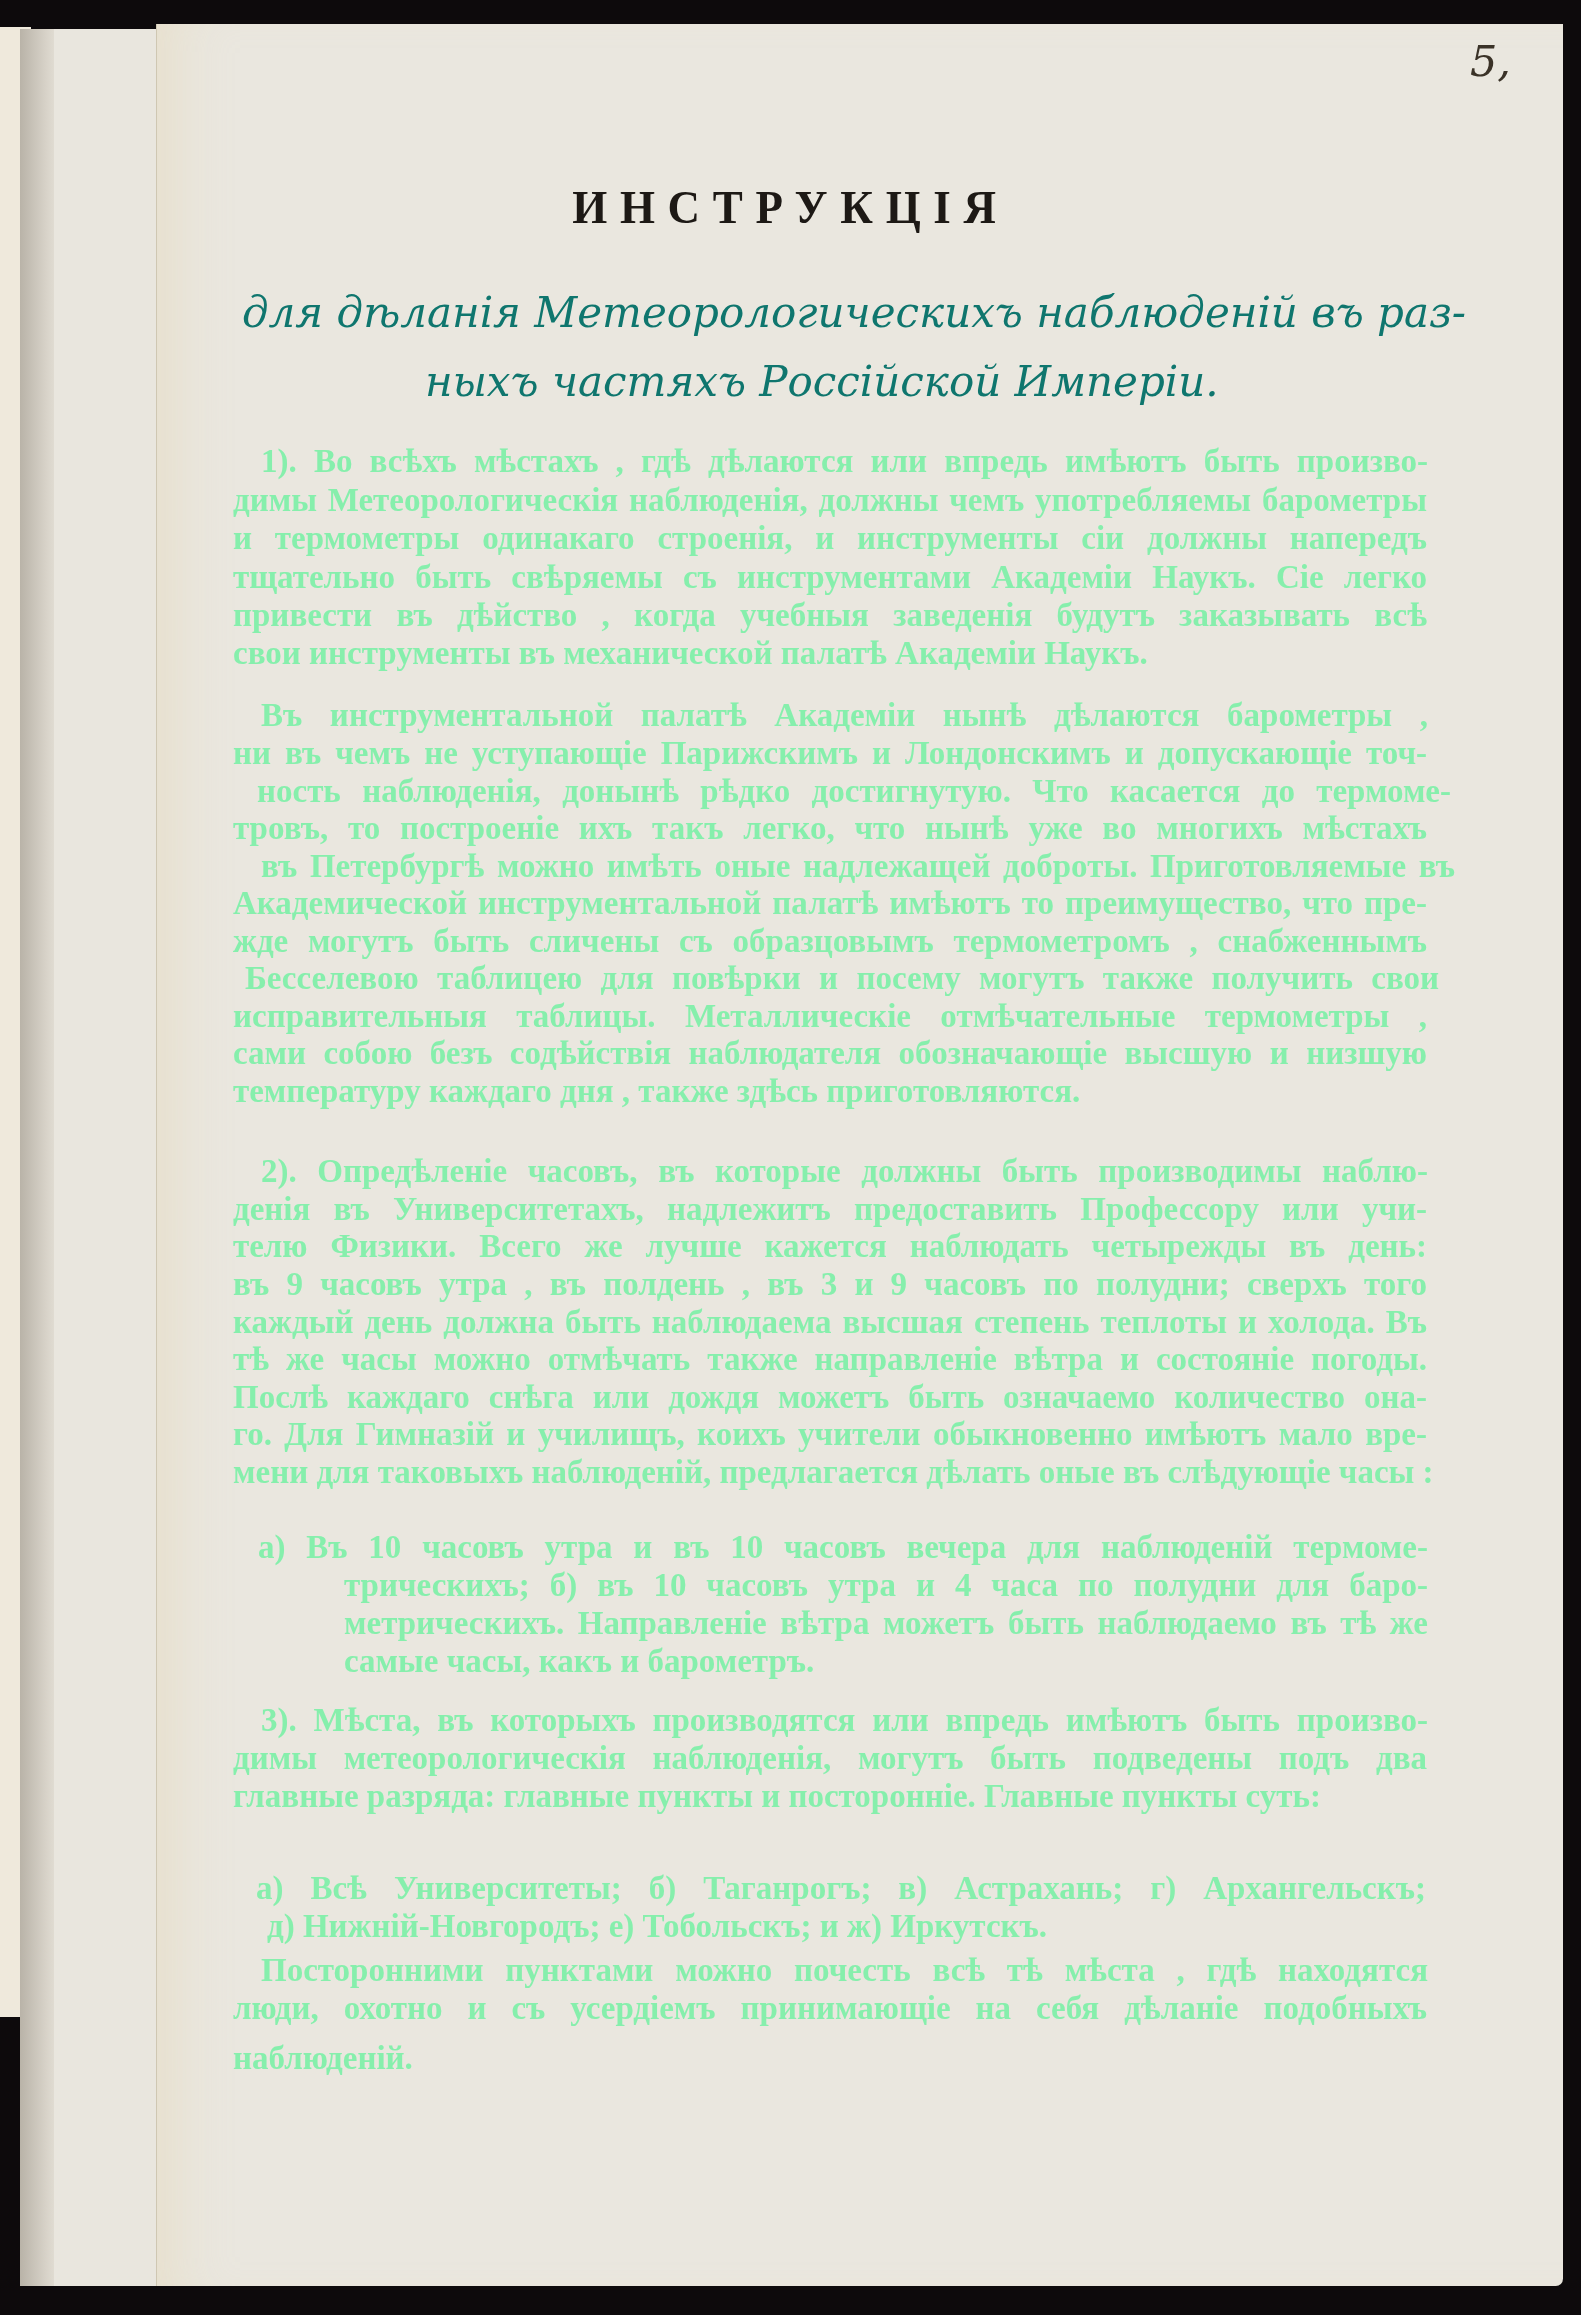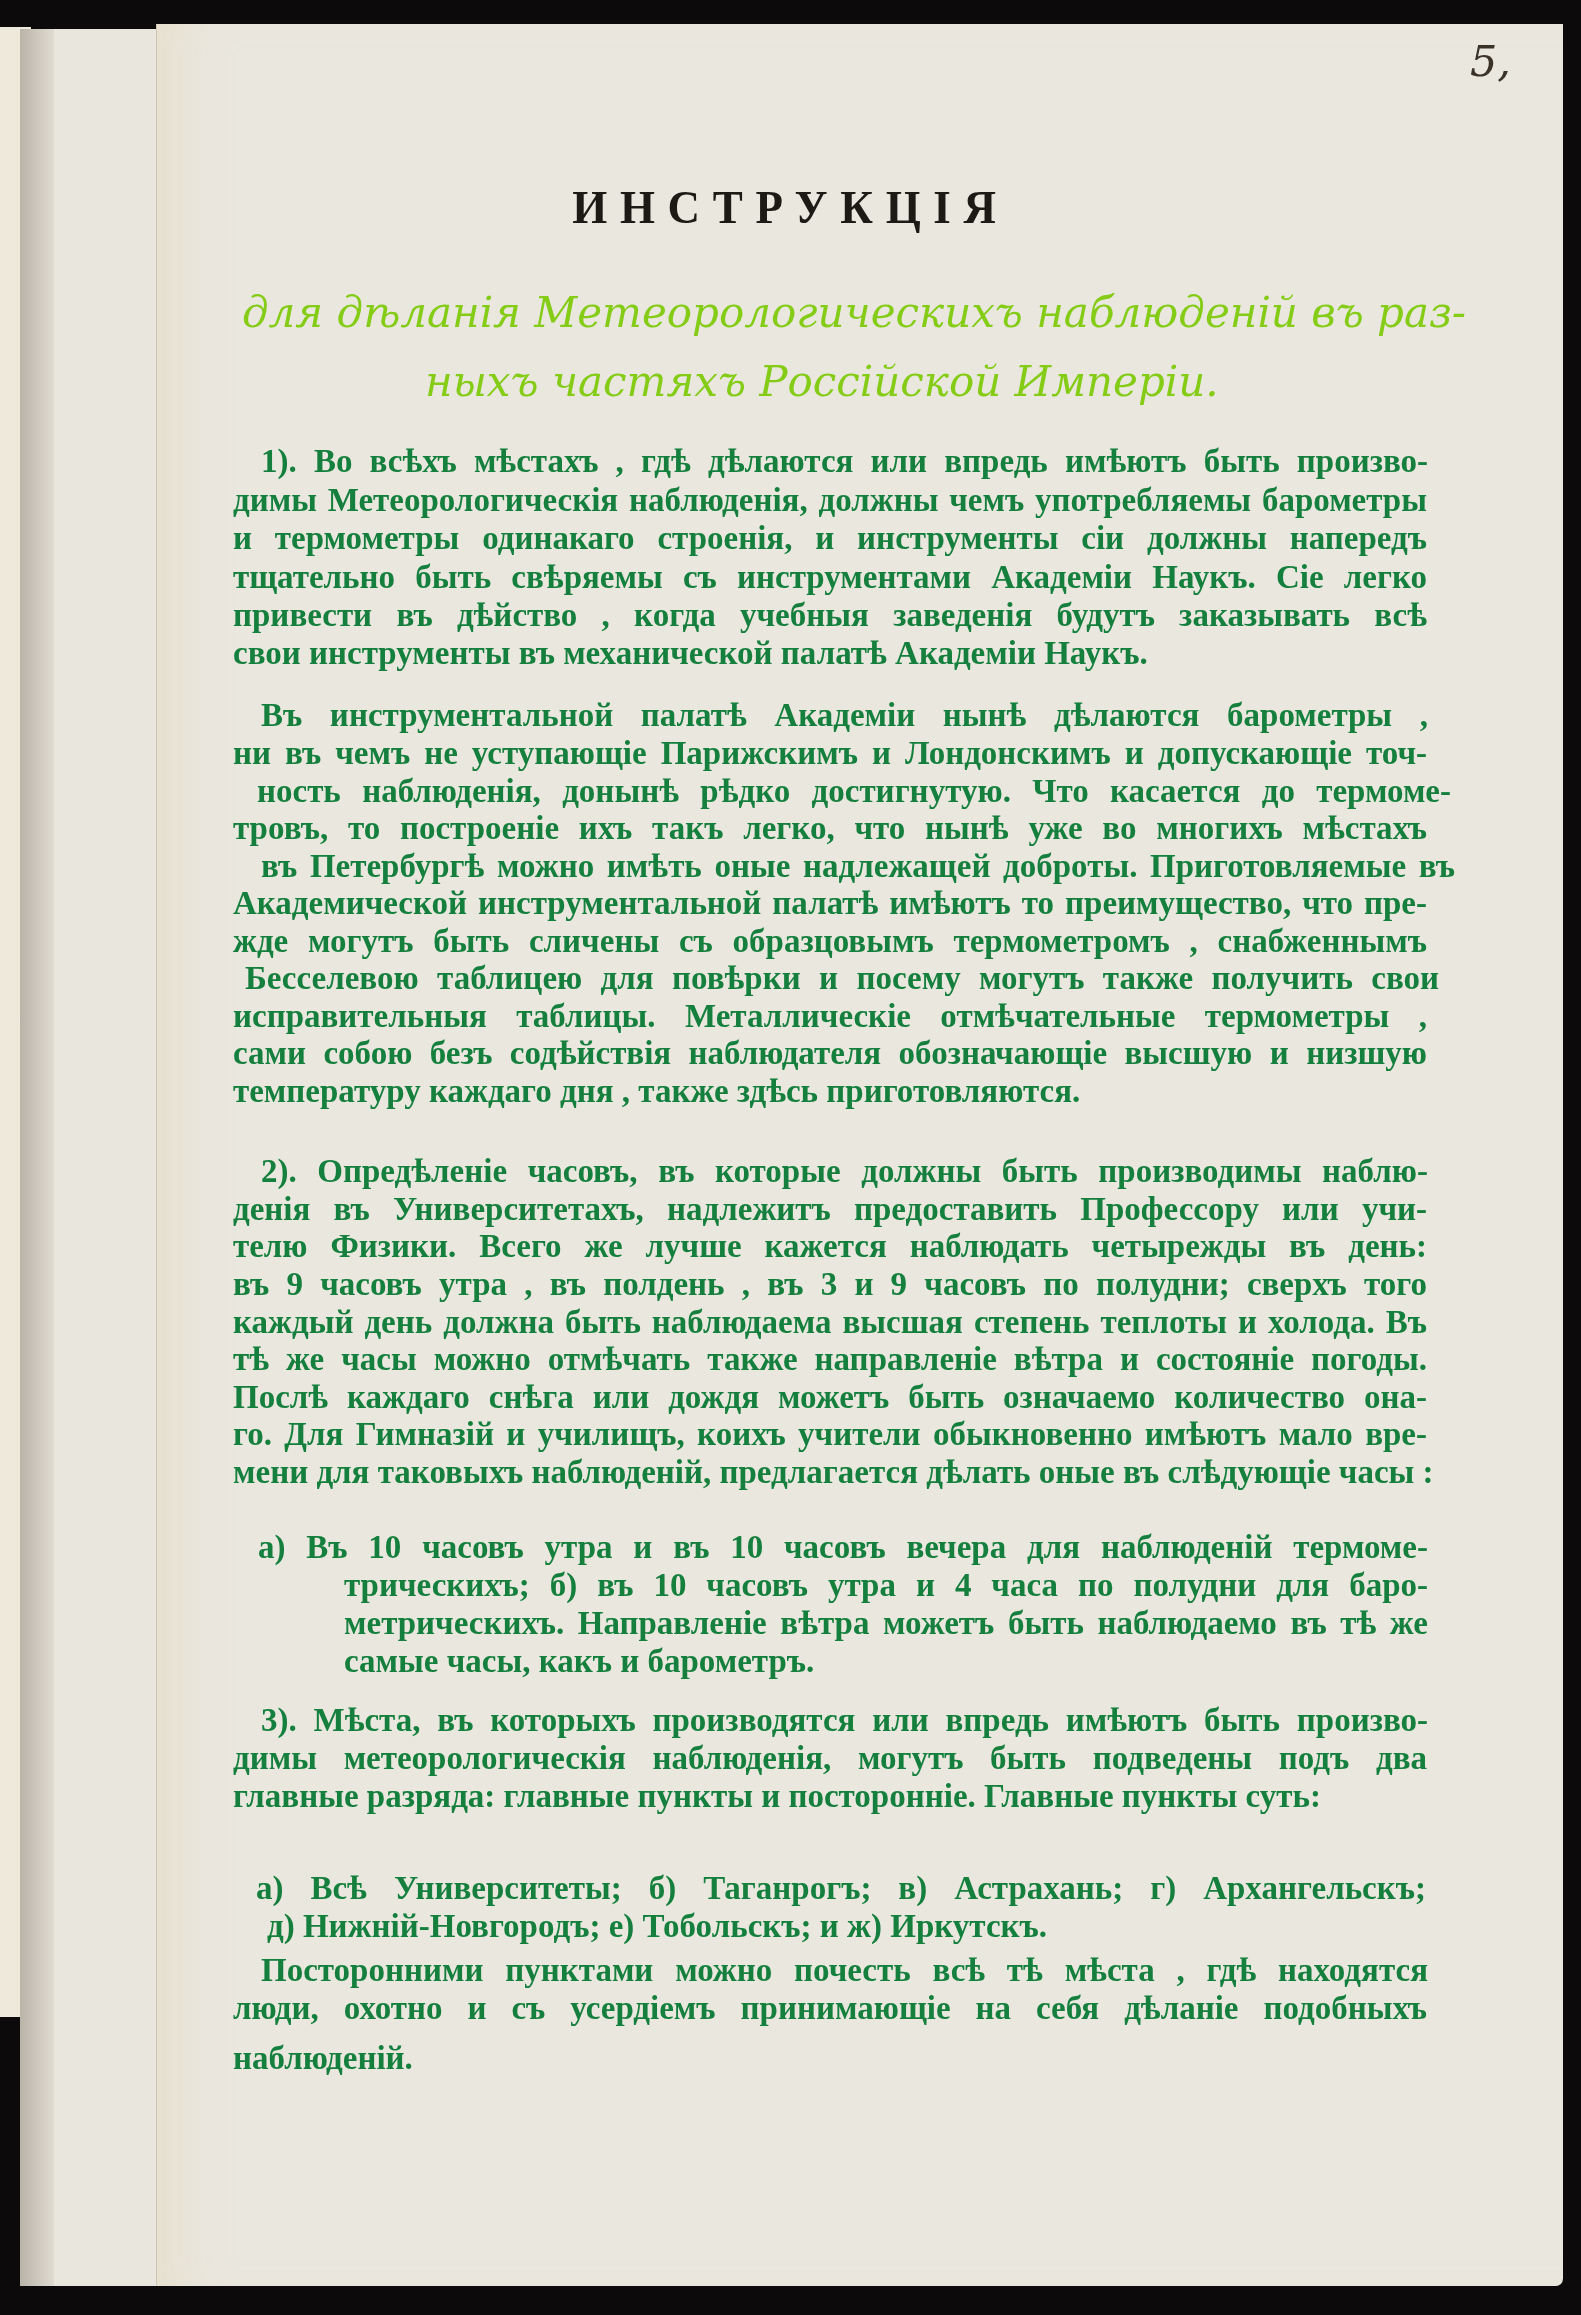--- a/index.html
+++ b/index.html
@@ -32,25 +32,25 @@
       font-family: "DejaVu Serif", serif; font-style: italic;
       font-size: 43px; color: #3b3328;
     }
     .title {
       position: absolute; left: 0; width: 1581px; top: 181px; text-align: center;
       font-family: "Liberation Serif", serif; font-size: 45px; letter-spacing: 12.7px;
       color: #1d1915; font-weight: bold; transform: scaleY(1.05);
     }
     .subtitle {
       position: absolute; font-family: "DejaVu Serif", serif; font-style: italic;
-      font-size: 42px; color: #84cc16; white-space: nowrap;
+      font-size: 42px; color: #0f766e; white-space: nowrap;
     }
     .line {
       position: absolute; font-family: "Liberation Serif", serif; font-size: 33px;
-      color: #15803d; white-space: nowrap; font-weight: bold;
+      color: #86efac; white-space: nowrap; font-weight: bold;
       text-align: justify; text-align-last: justify;
     }
     .line.last { text-align-last: left; }
   </style>
 </head>
 <body>
 
 <div class="flap"></div>
 <div class="shadow"></div>
 <div class="leaf"></div>

